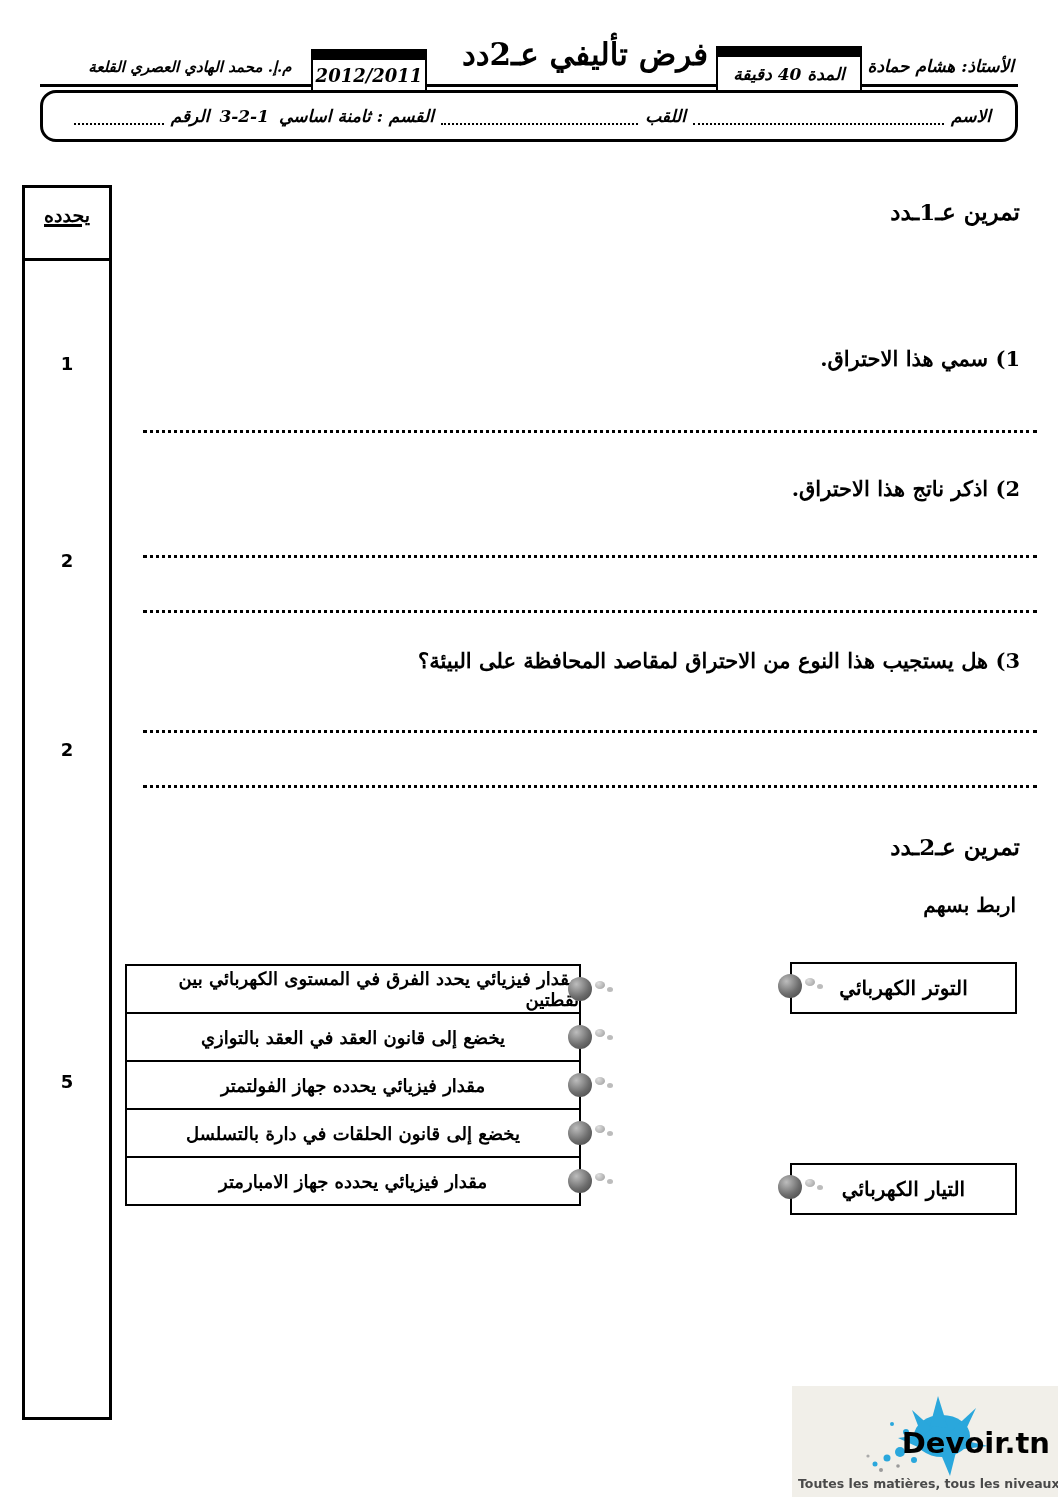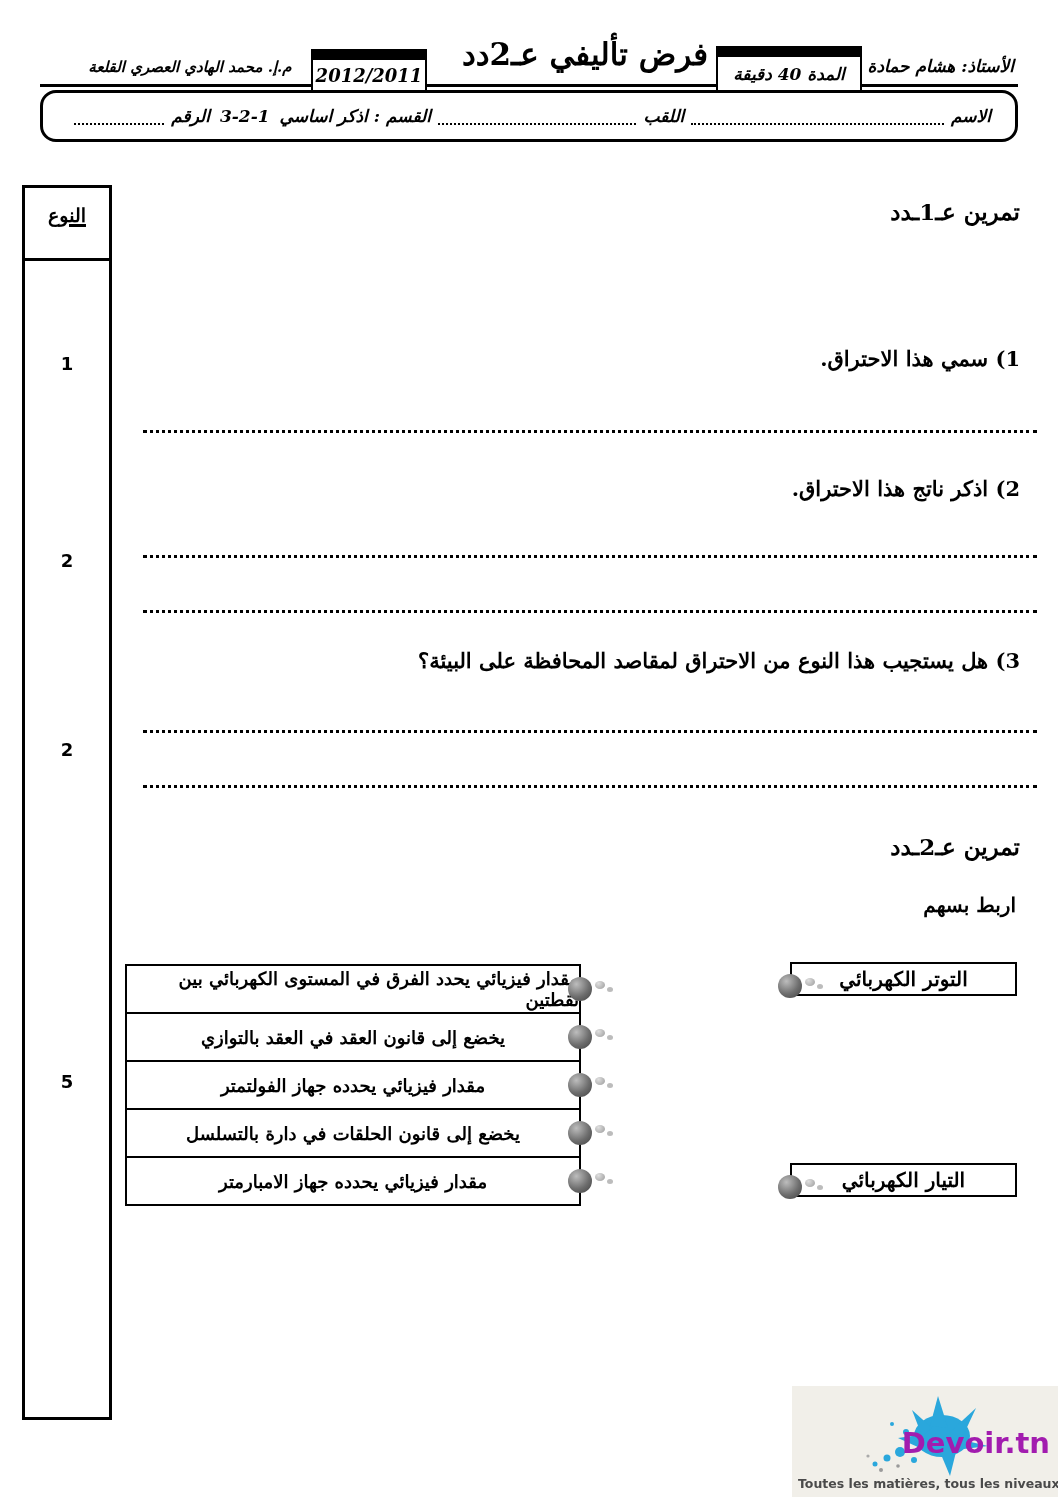--- a/index.html
+++ b/index.html
@@ -39,35 +39,35 @@
   .al1{top:430px;} .al2{top:555px;} .al3{top:610px;} .al4{top:730px;} .al5{top:785px;}
   .instruction{position:absolute;right:42px;top:893px;font-size:20px;font-weight:700;direction:rtl;}
   
   .match-left{position:absolute;left:125px;top:964px;width:456px;}
   .match-box{
     position:relative;height:50px;border:2px solid #000;margin-top:-2px;box-sizing:border-box;
     display:flex;align-items:center;justify-content:center;font-size:18px;font-weight:700;direction:rtl;background:#fff;
   }
   .match-box:first-child{margin-top:0;}
   .match-right{
-    position:absolute;left:790px;width:227px;height:34px;border:2px solid #000;box-sizing:border-box;
+    position:absolute;left:790px;width:227px;height:52px;border:2px solid #000;box-sizing:border-box;
     display:flex;align-items:center;justify-content:center;font-size:20px;font-weight:800;direction:rtl;background:#fff;
   }
   .mr1{top:962px;} .mr2{top:1163px;}
   .ball{position:absolute;width:24px;height:24px;border-radius:50%;
     background:radial-gradient(circle at 35% 30%, #bdbdbd, #6e6e6e 55%, #3f3f3f);z-index:4;}
   .ball::before{content:"";position:absolute;left:27px;top:4px;width:10px;height:8px;border-radius:50%;
     background:radial-gradient(circle at 35% 30%, #e0e0e0, #9a9a9a);}
   .ball::after{content:"";position:absolute;left:39px;top:10px;width:6px;height:5px;border-radius:50%;background:#bcbcbc;}
   .ball-right-edge{right:-13px;top:11px;}
   .ball-left-edge{left:-14px;top:10px;}
   
   .logo-area{position:absolute;left:792px;top:1386px;width:266px;height:111px;background:#f1efe9;}
   .splash{position:absolute;left:62px;top:8px;width:150px;height:86px;}
-  .logo-text{position:absolute;right:8px;top:40px;font-family:"DejaVu Sans",sans-serif;font-size:29px;font-weight:800;color:#a21caf;z-index:2;}
+  .logo-text{position:absolute;right:8px;top:40px;font-family:"DejaVu Sans",sans-serif;font-size:29px;font-weight:800;color:#000000;z-index:2;}
   .tagline{position:absolute;left:6px;bottom:6px;font-family:"DejaVu Sans",sans-serif;font-size:12.5px;font-weight:700;color:#4a4a4a;white-space:nowrap;z-index:2;}
 </style>
 </head>
 <body>
 
 <div class="page">
 
   <div class="teacher">الأستاذ: هشام حمادة</div>
   <div class="tab tab-duration">
     <span>المدة 40 دقيقة</span>
@@ -77,28 +77,28 @@
     <span dir="ltr">2012/2011</span>
   </div>
   <div class="school">م.إ. محمد الهادي العصري القلعة</div>
   <div class="header-line"></div>
 
   <div class="id-box">
     <span>الاسم</span>
     <span class="dots f28"></span>
     <span>اللقب</span>
     <span class="dots f22"></span>
-    <span>القسم : اذكر اساسي</span>
+    <span>القسم : ثامنة اساسي</span>
     <span class="class-num" dir="ltr">3-2-1</span>
     <span>الرقم</span>
     <span class="dots f10"></span>
   </div>
 
   <div class="score-col">
-    <div class="score-head">النوع</div>
+    <div class="score-head">يحدده</div>
     <div class="score-divider"></div>
     <div class="score-val sv0">1</div>
     <div class="score-val sv1">2</div>
     <div class="score-val sv2">2</div>
     <div class="score-val sv3">5</div>
   </div>
 
   <div class="ex-title ex1-title">تمرين عـ1ـدد</div>
   <div class="question q1">1) سمي هذا الاحتراق.</div>
   <div class="answer-line al1"></div>

